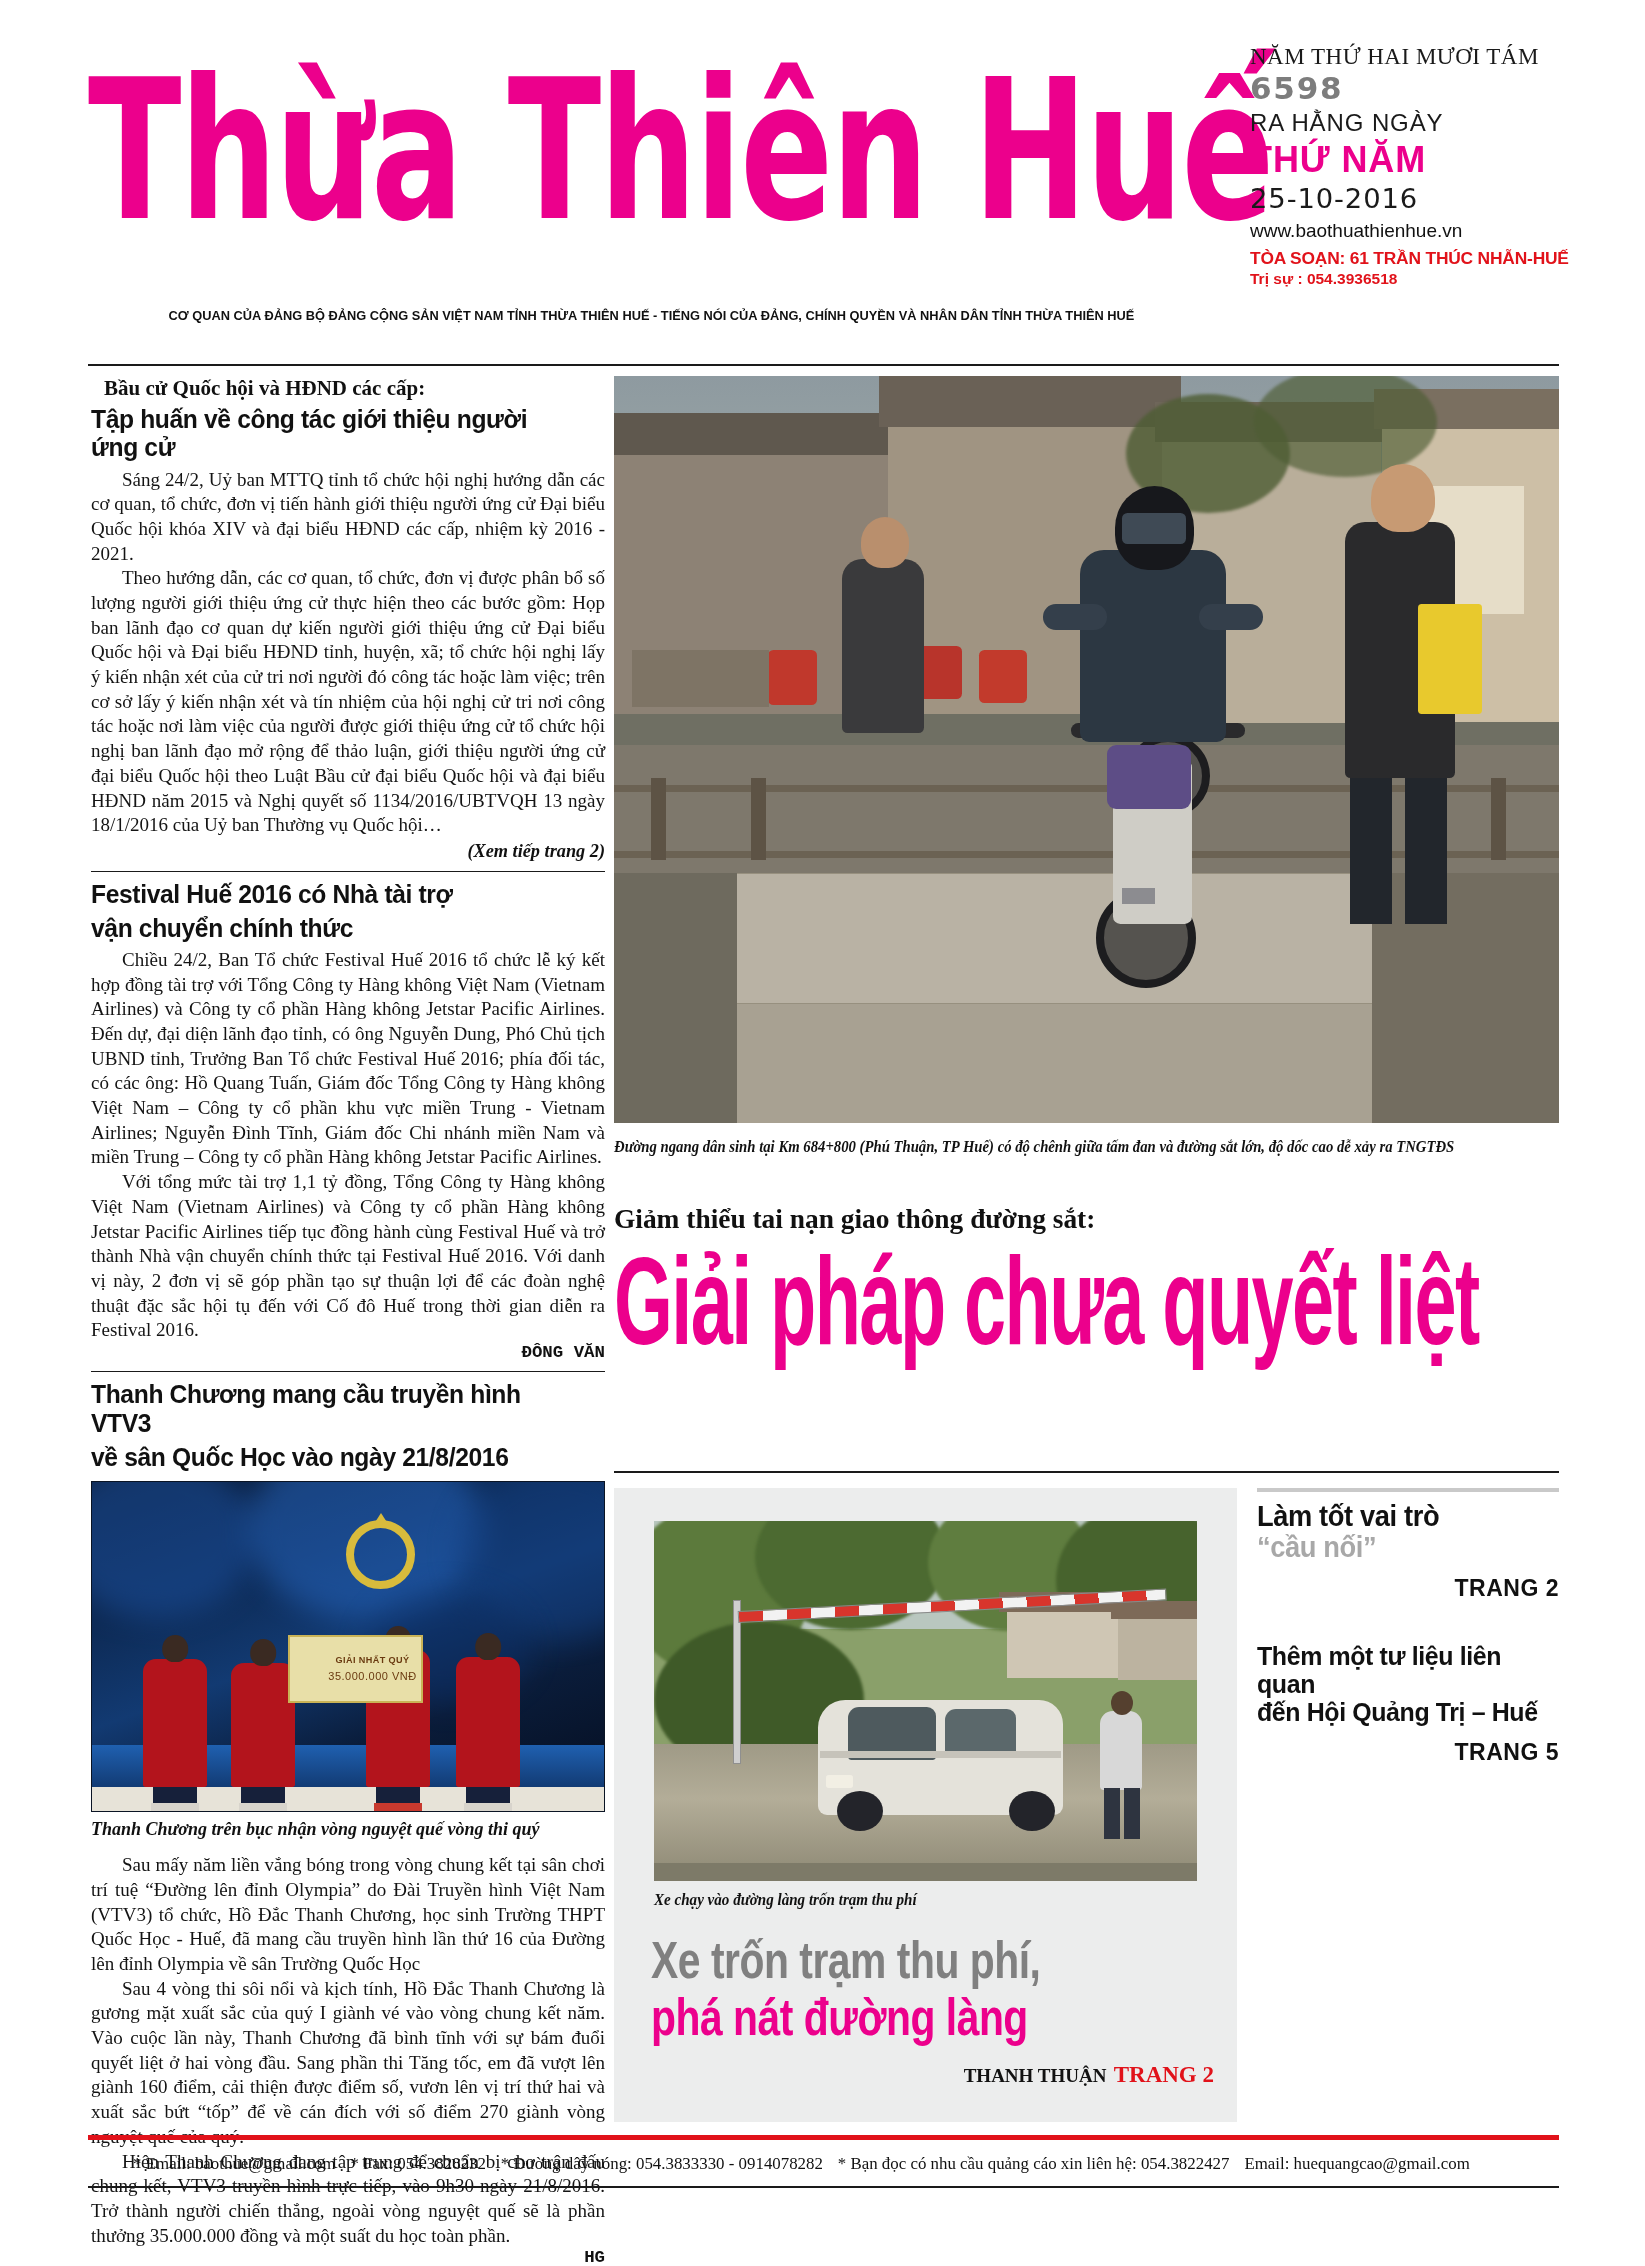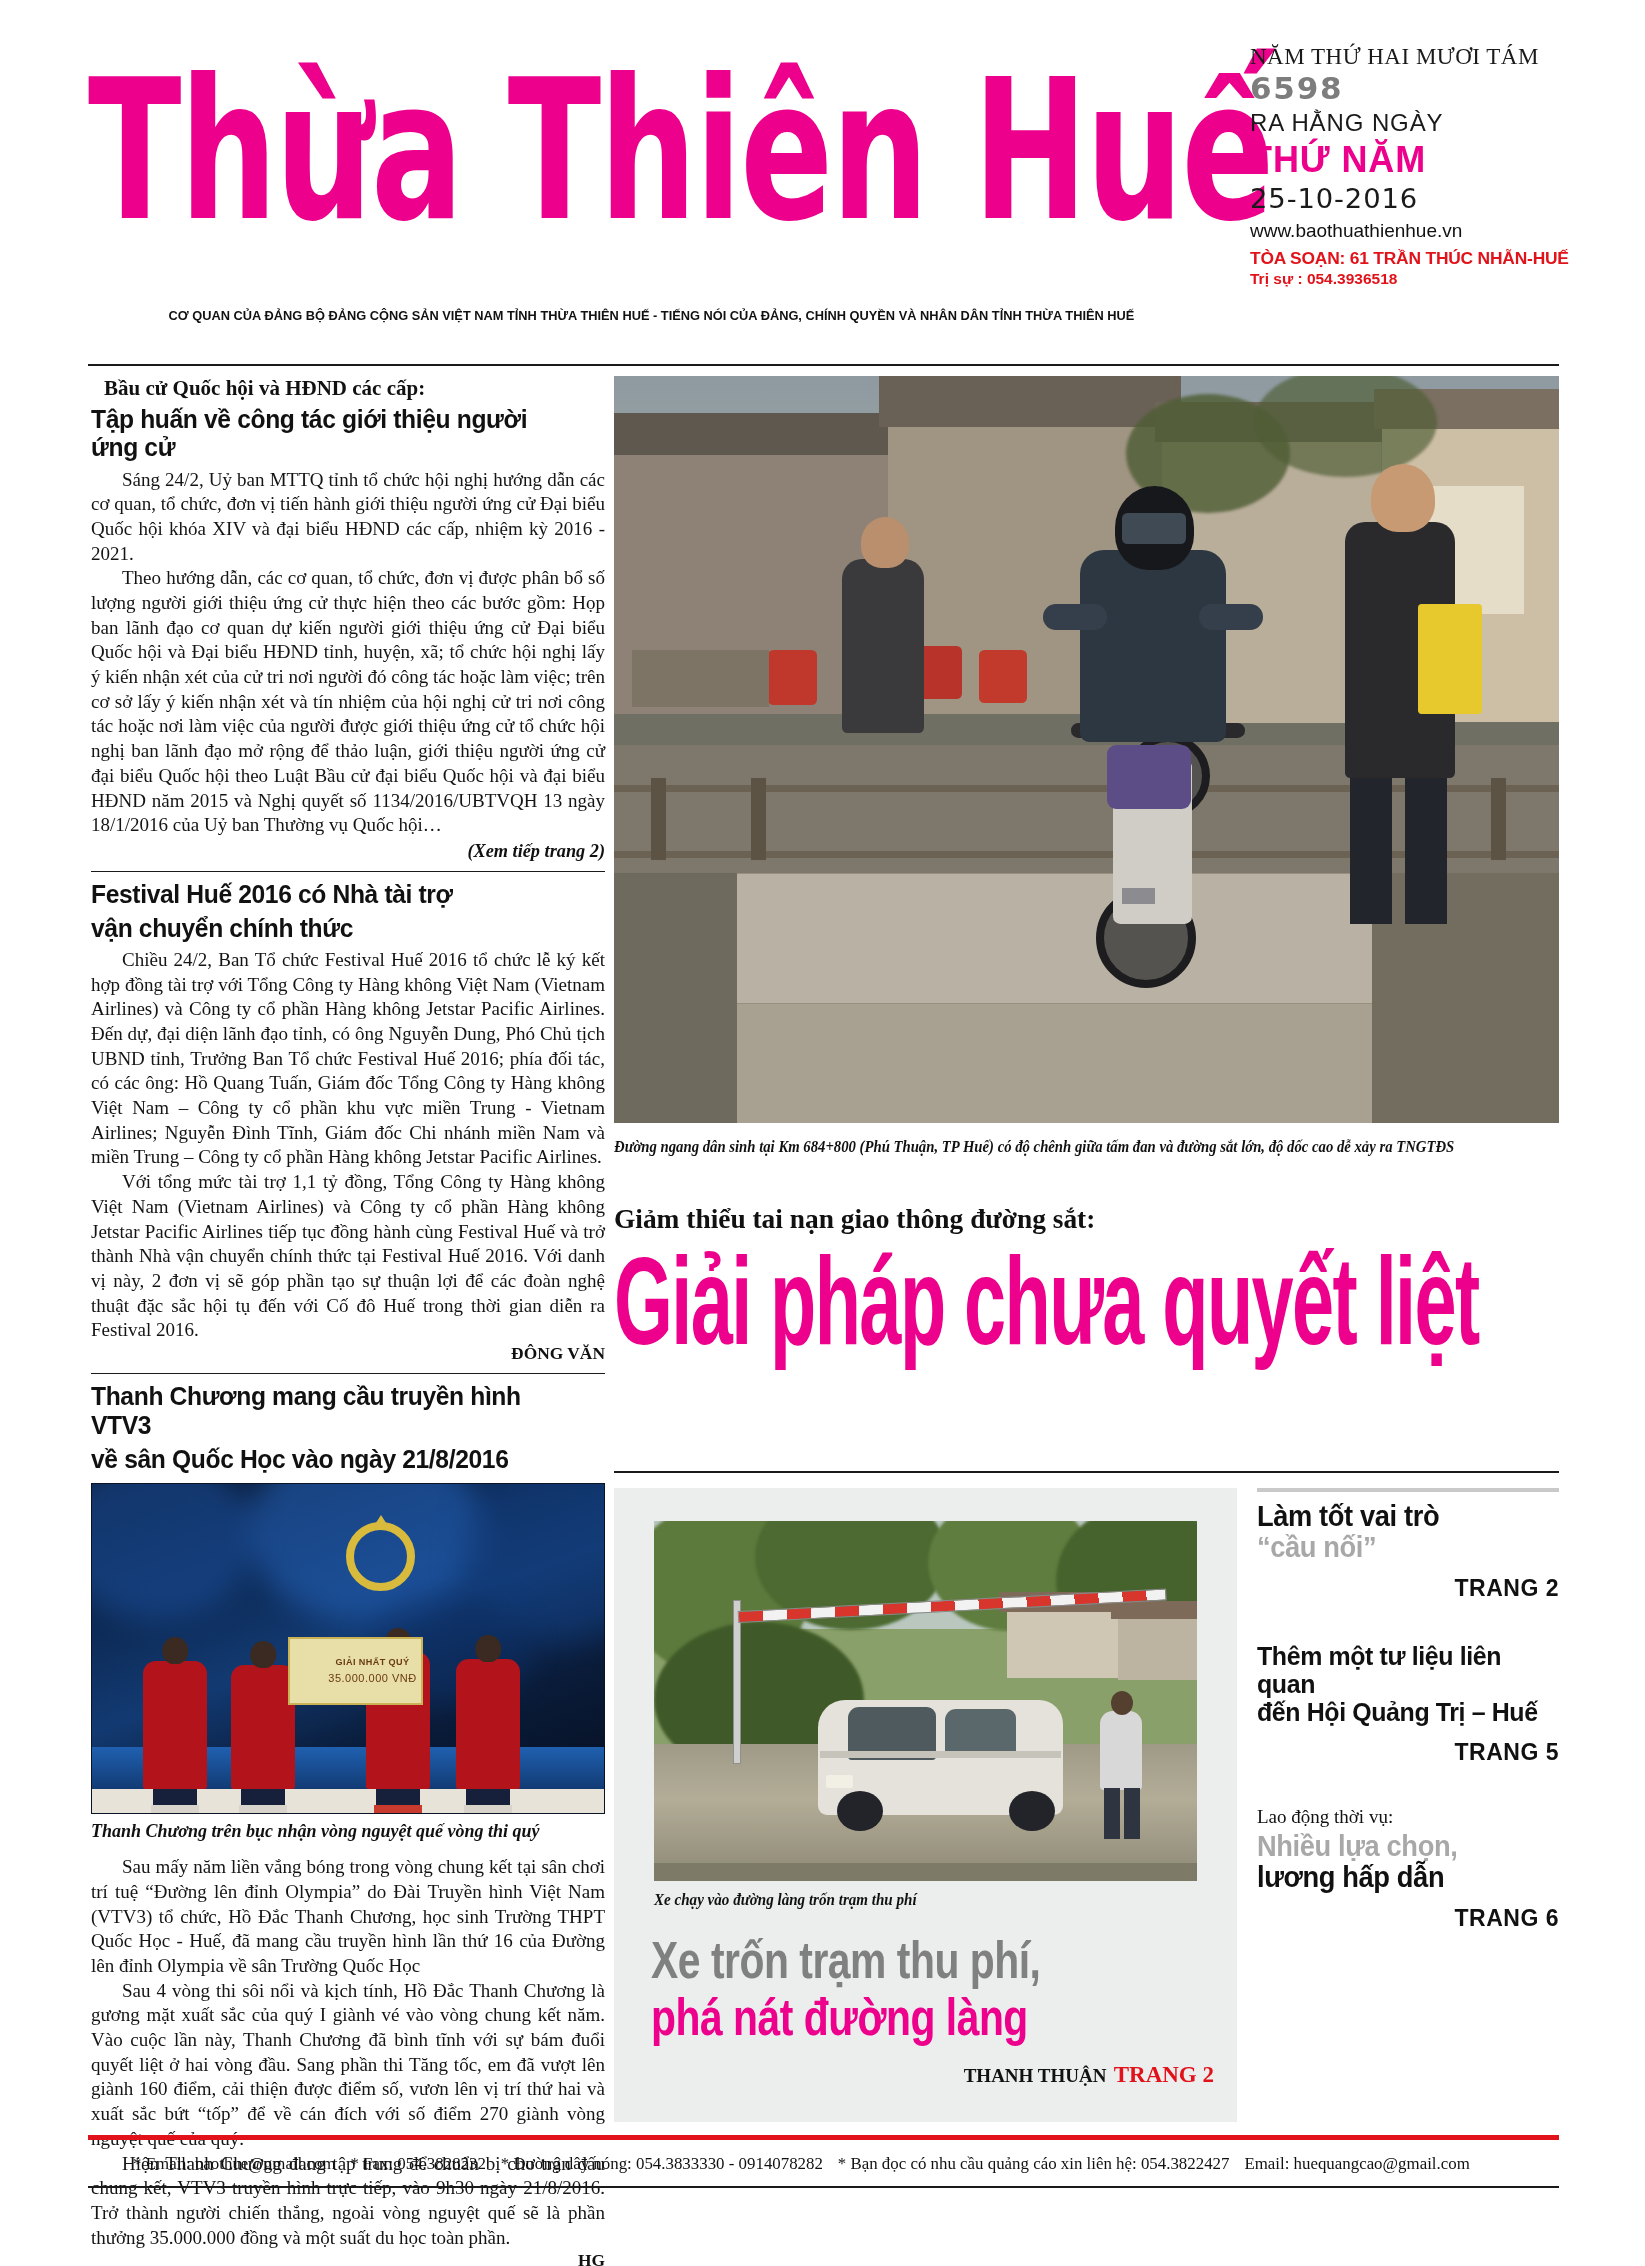--- a/index.html
+++ b/index.html
@@ -82,21 +82,21 @@
   p.body{
     font-family:"Liberation Serif", serif;font-size:19px;line-height:1.30;
     color:#141414;text-align:justify;margin:0;text-indent:31px;
     hyphens:none;
   }
   .seealso{
     font-family:"Liberation Serif", serif;font-style:italic;font-weight:700;
     font-size:18.3px;text-align:right;color:#111;margin-top:2.7px;
   }
   .byline-r{
-    font-family:Liberation Serif, serif;font-weight:700;font-size:17.4px;
+    font-family:Liberation Mono, monospace;font-weight:700;font-size:17.4px;
     text-align:right;color:#111;
   }
   .hr-thin{height:0.9px;background:#1a1a1a;margin:9.1px 0 8.2px 0;}
 
   
   .photo-tv{
     position:relative;width:514px;height:331px;margin-top:9.1px;
     background:linear-gradient(160deg,#0a1830 0%,#0d2a55 28%,#123a72 48%,#0a1c3a 70%,#050d1e 100%);
     overflow:hidden;border:0.9px solid #0a1424;box-sizing:border-box;
   }
@@ -474,26 +474,20 @@
     <div class="sb-gap"></div>
 
     <div class="sb-item">
       <div class="sb-hl black sm">Thêm một tư liệu liên quan</div>
       <div class="sb-hl black sm">đến Hội Quảng Trị – Huế</div>
       <div class="sb-trang">TRANG 5</div>
     </div>
 
     <div class="sb-gap"></div>
 
-    <div class="sb-item">
-      <div class="sb-kicker">Lao động thời vụ:</div>
-      <div class="sb-hl gray">Nhiều lựa chọn,</div>
-      <div class="sb-hl black">lương hấp dẫn</div>
-      <div class="sb-trang">TRANG 6</div>
-    </div>
   </div>
 
   <div class="rule-bot-red"></div>
   <div class="footer">
     <span>* Email: baothue@gmail.com</span>
     <span>* Fax: 054.3828232</span>
     <span>* Đường dây nóng: 054.3833330 - 0914078282</span>
     <span>* Bạn đọc có nhu cầu quảng cáo xin liên hệ: 054.3822427</span>
     <span>Email: huequangcao@gmail.com</span>
   </div>

